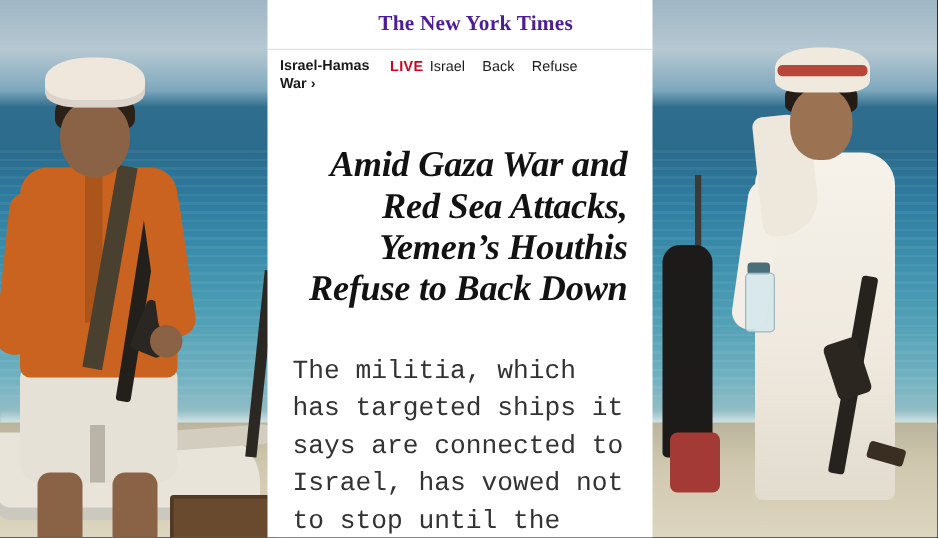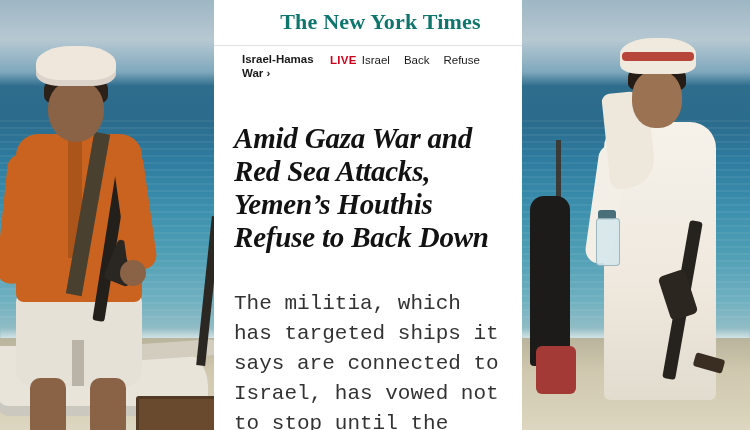--- a/index.html
+++ b/index.html
@@ -242,30 +242,30 @@
     left: 214px; top: 0;
     width: 308px; height: 430px;
     background: #ffffff;
     overflow: hidden;
   }
   .nyt-masthead {
     text-align: center;
     padding: 9px 0 10px;
     font-family: "Liberation Serif", serif;
     font-weight: 700;
-    font-size: 22px;
+    font-size: 17px;
     letter-spacing: .2px;
-    color: #0f766e;
+    color: #4c1d95;
     margin-left: 25px;
   }
   .nyt-nav {
     display: flex;
     align-items: flex-start;
     gap: 14px;
-    padding: 6px 18px 10px 28px;
+    padding: 6px 18px 10px 10px;
     border-top: 1px solid #e2e2e2;
     font-family: "Liberation Sans", sans-serif;
     font-size: 11.5px;
     color: #1a1a1a;
   }
   .nyt-nav .topic {
     font-weight: 700;
     line-height: 1.25;
     width: 74px;
     flex: none;
@@ -285,20 +285,21 @@
   }
   .nyt-headline {
     font-family: "Liberation Serif", serif;
     font-style: italic;
     font-weight: 700;
     font-size: 29px;
     line-height: 1.14;
     color: #121212;
     padding: 12px 20px 0 20px;
     letter-spacing: -0.2px;
+    text-align: right;
   }
   .nyt-summary {
     font-family: Liberation Mono, monospace;
     font-size: 21px;
     line-height: 1.42;
     color: #333;
     padding: 14px 20px 0 20px;
   }
 </style>
 </head>

